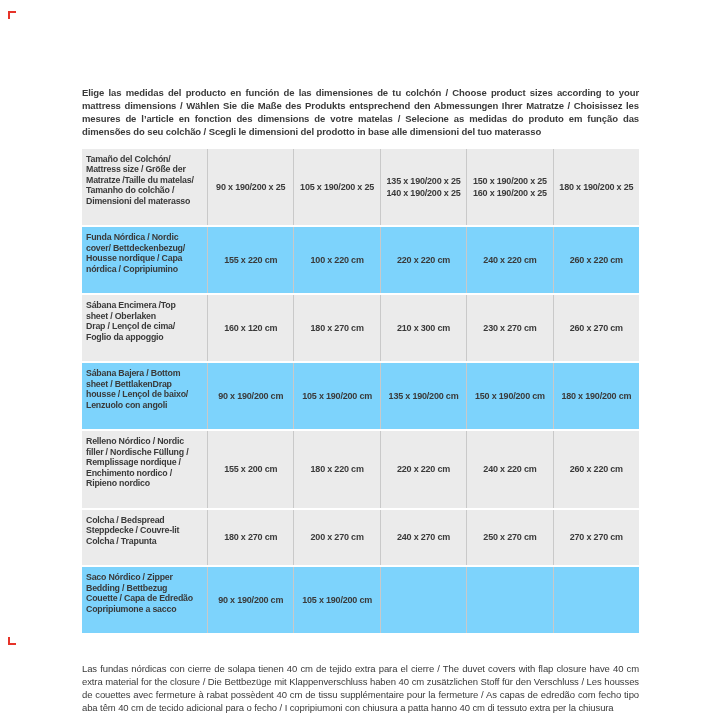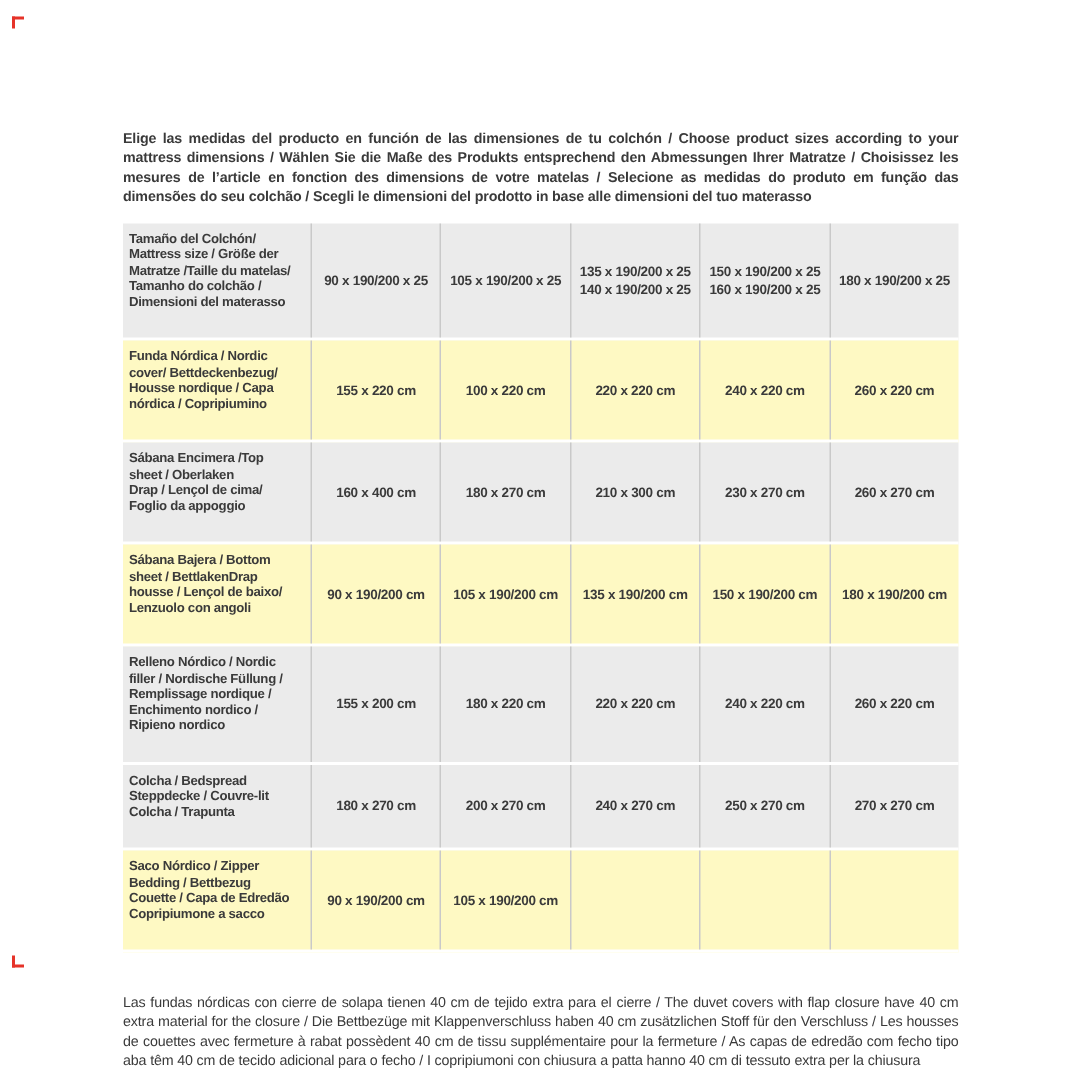--- a/index.html
+++ b/index.html
@@ -35,21 +35,21 @@
     margin-top: 11px;
     width: 100%;
   }
   .trow {
     display: flex;
     align-items: stretch;
     min-height: 54px;
     border-bottom: 2px solid #ffffff;
   }
   .trow.shaded { background: var(--shade, #ebebeb); }
-  .trow.plain  { background: #fef9c3; justify-content: center; }
+  .trow.plain  { background: #7dd3fc; }
   .cell {
     display: flex;
     align-items: center;
     border-right: 1px solid var(--line, #c9c9c9);
     color: var(--text, #3a3a3a);
     white-space: pre-line;
     box-sizing: border-box;
   }
   .cell:last-child { border-right: none; }
   .label-cell {
@@ -118,21 +118,21 @@
             <div class="cell value-cell">100 x 220 cm</div>
             <div class="cell value-cell">220 x 220 cm</div>
             <div class="cell value-cell">240 x 220 cm</div>
             <div class="cell value-cell">260 x 220 cm</div>
           </div>
           <div class="trow shaded">
             <div class="cell label-cell">Sábana Encimera /Top
 sheet / Oberlaken
 Drap / Lençol de cima/
 Foglio da appoggio</div>
-            <div class="cell value-cell">160 x 400 cm</div>
+            <div class="cell value-cell">160 x 120 cm</div>
             <div class="cell value-cell">180 x 270 cm</div>
             <div class="cell value-cell">210 x 300 cm</div>
             <div class="cell value-cell">230 x 270 cm</div>
             <div class="cell value-cell">260 x 270 cm</div>
           </div>
           <div class="trow plain">
             <div class="cell label-cell">Sábana Bajera / Bottom
 sheet / BettlakenDrap
 housse / Lençol de baixo/
 Lenzuolo con angoli</div>

